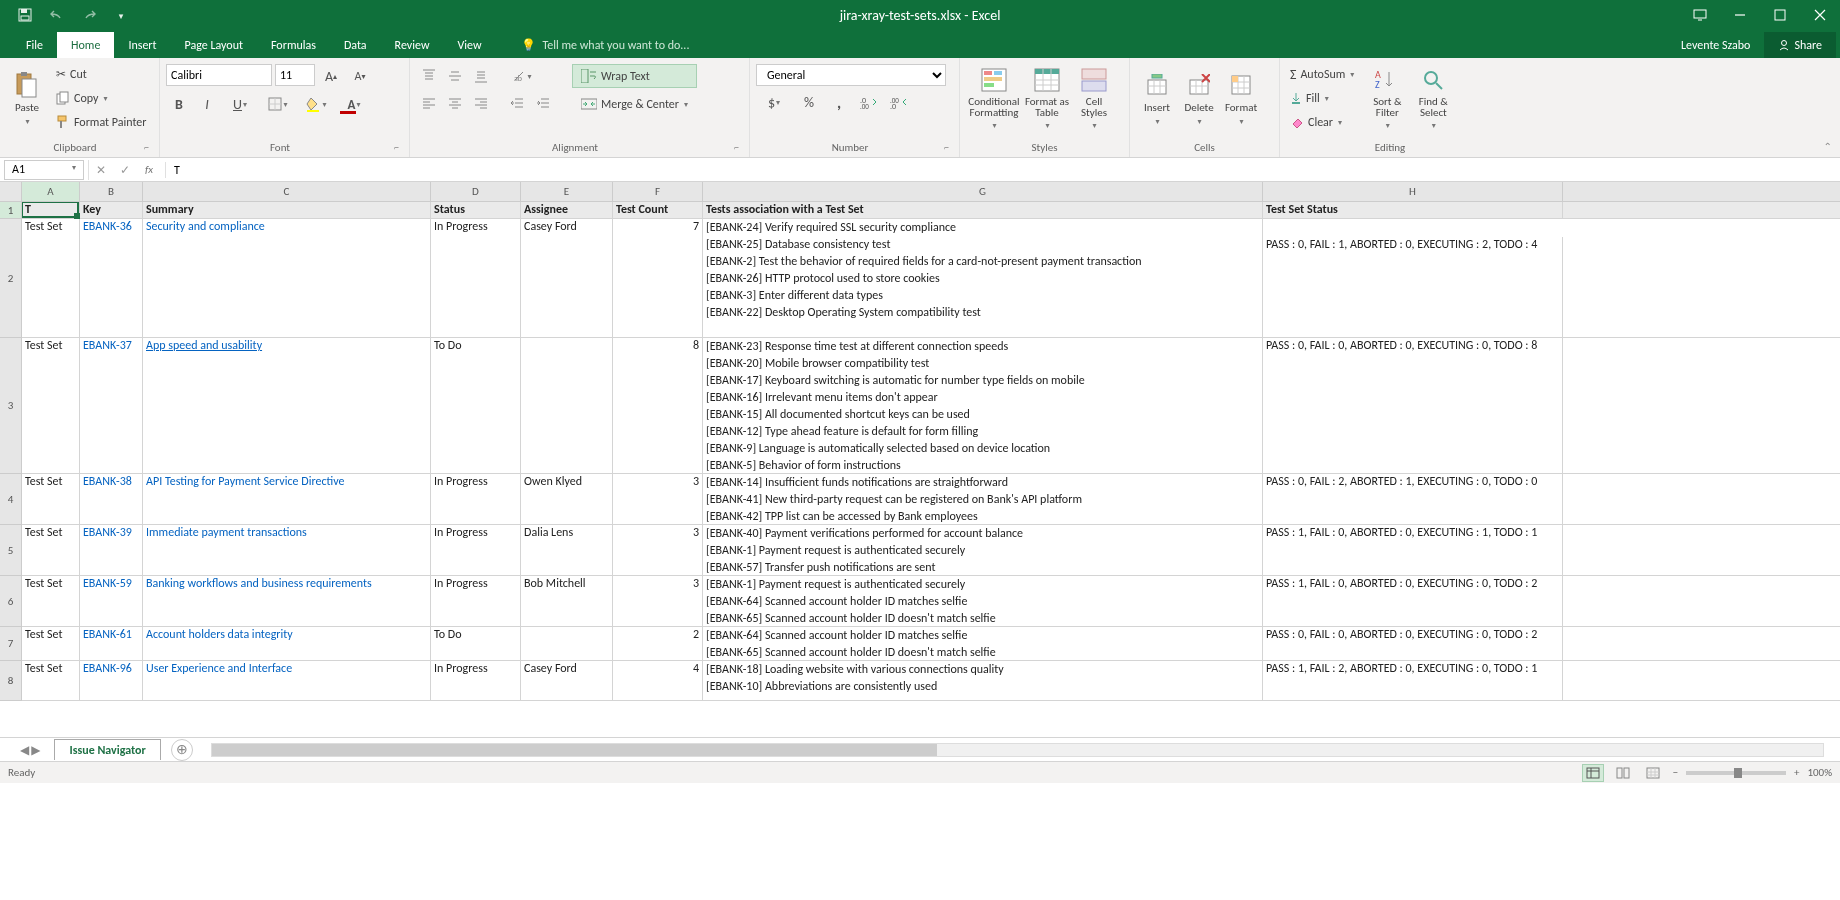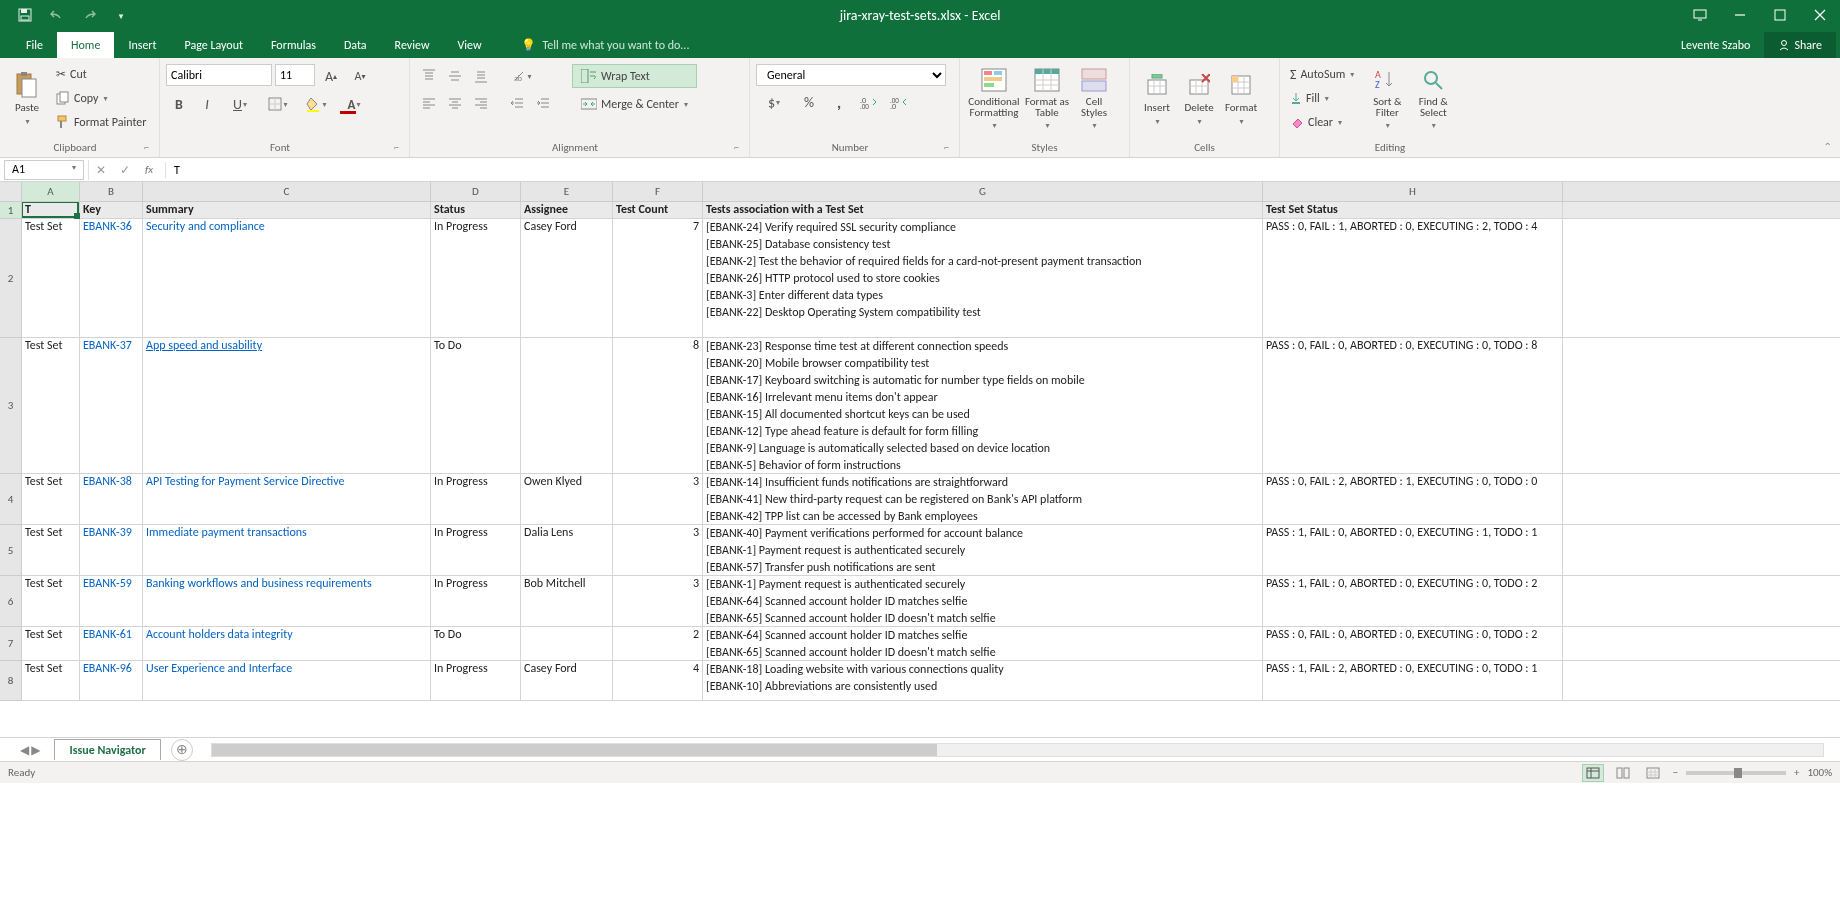--- a/index.html
+++ b/index.html
@@ -537,21 +537,21 @@
           <div class="cell" style="width: 92px; height: 119px;">Casey Ford</div>
           <div class="cell num" style="width: 90px; height: 119px;">7</div>
           <div class="cell multi" style="width: 560px; height: 135px;">
             <div>[EBANK-24] Verify required SSL security compliance</div>
             <div>[EBANK-25] Database consistency test</div>
             <div>[EBANK-2] Test the behavior of required fields for a card-not-present payment transaction</div>
             <div>[EBANK-26] HTTP protocol used to store cookies</div>
             <div>[EBANK-3] Enter different data types</div>
             <div>[EBANK-22] Desktop Operating System compatibility test</div>
           </div>
-          <div class="cell" style="width: 300px; height: 119px;">PASS : 0, FAIL : 1, ABORTED : 0, EXECUTING : 2, TODO : 4</div>
+          <div class="cell" style="width: 300px; height: 119px; margin-top: 18px;">PASS : 0, FAIL : 1, ABORTED : 0, EXECUTING : 2, TODO : 4</div>
         </div>
         <div class="data-row" style="height: 136px;">
           <div class="cell" style="width: 58px; height: 136px;">Test Set</div>
           <div class="cell link" style="width: 63px; height: 136px;">EBANK-37</div>
           <div class="cell link" style="width: 288px; height: 136px; text-decoration: underline;">App speed and usability</div>
           <div class="cell" style="width: 90px; height: 136px;">To Do</div>
           <div class="cell" style="width: 92px; height: 136px;"></div>
           <div class="cell num" style="width: 90px; height: 136px;">8</div>
           <div class="cell multi" style="width: 560px; height: 136px;">
             <div>[EBANK-23] Response time test at different connection speeds</div>

